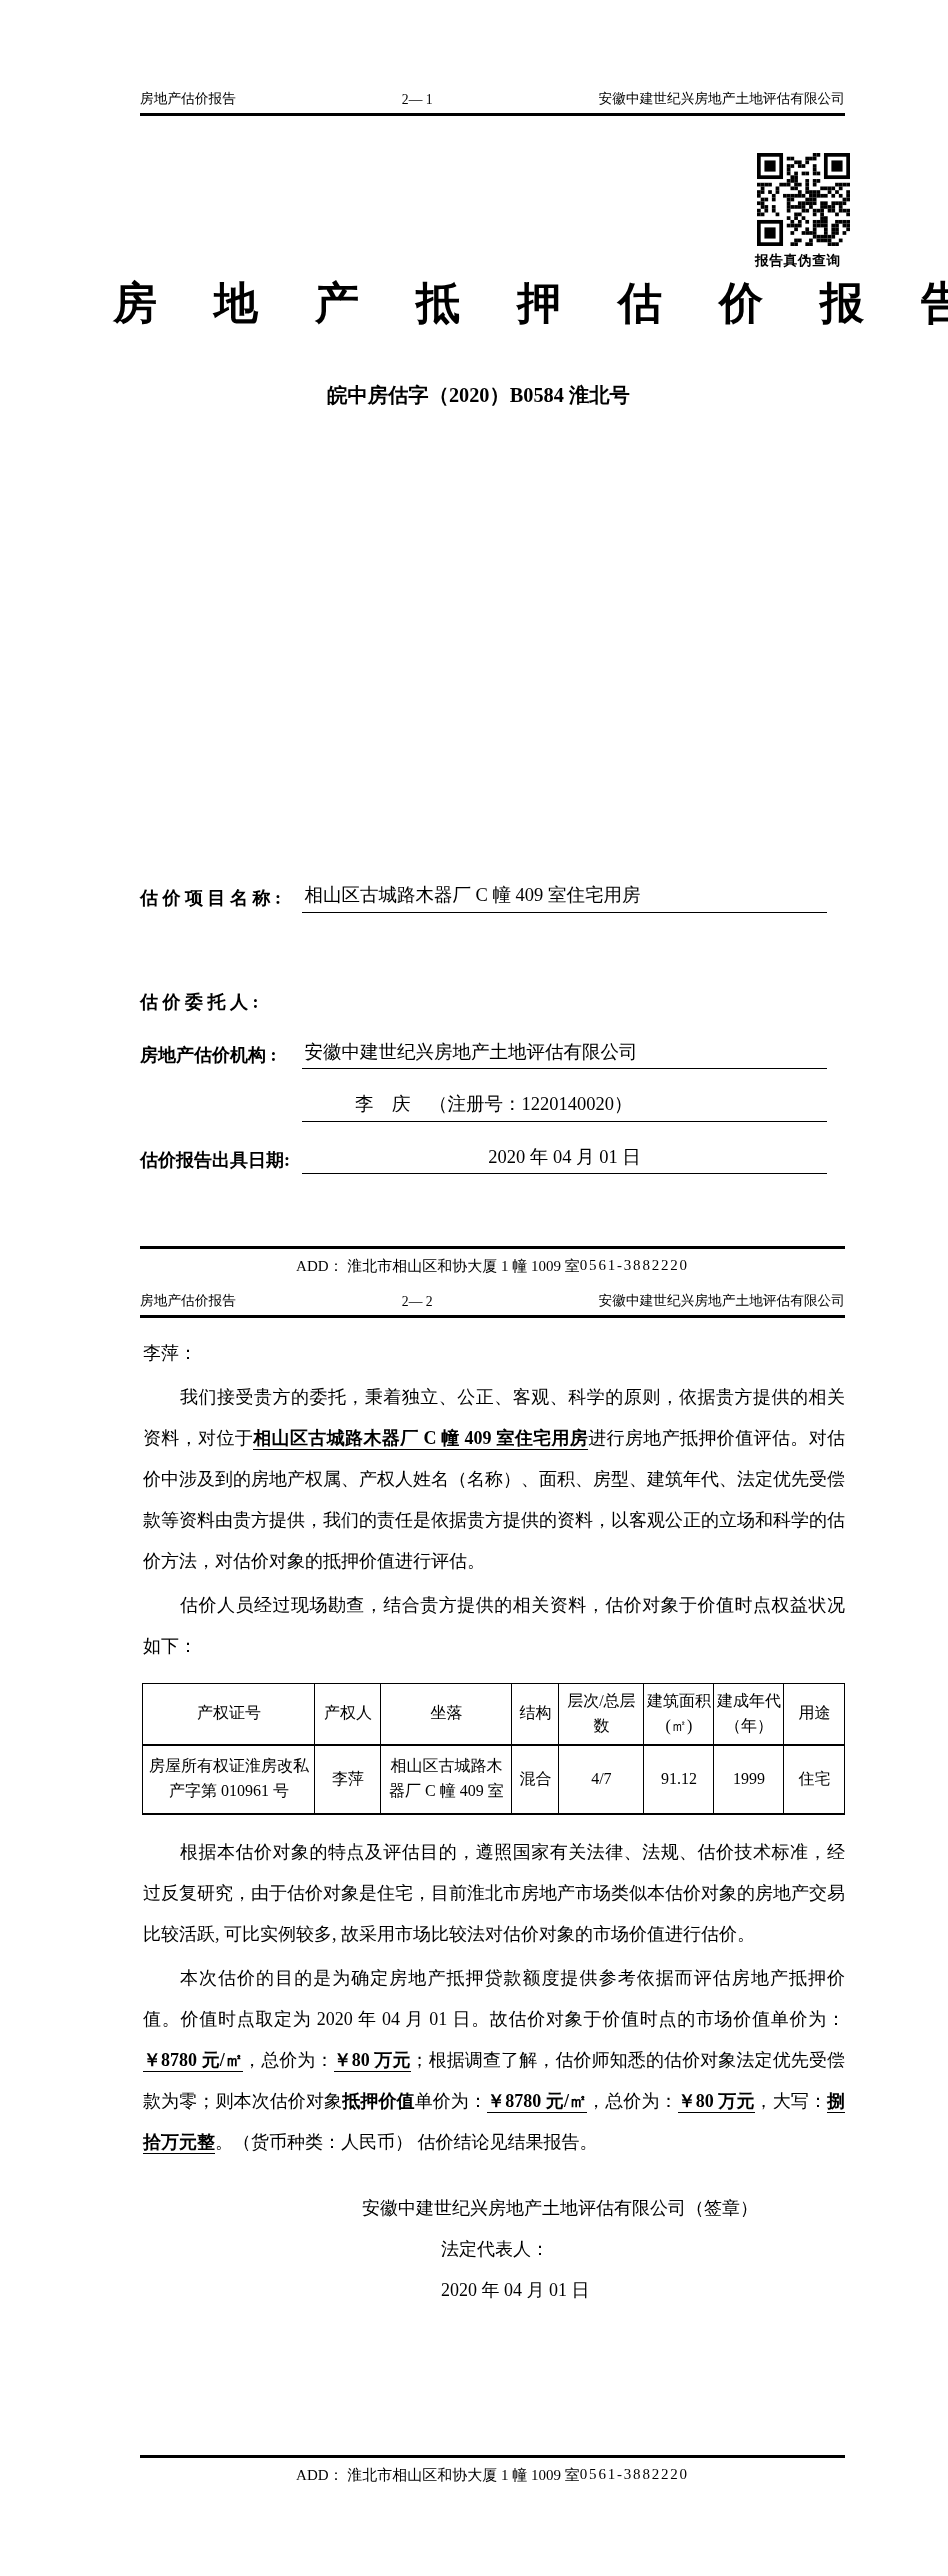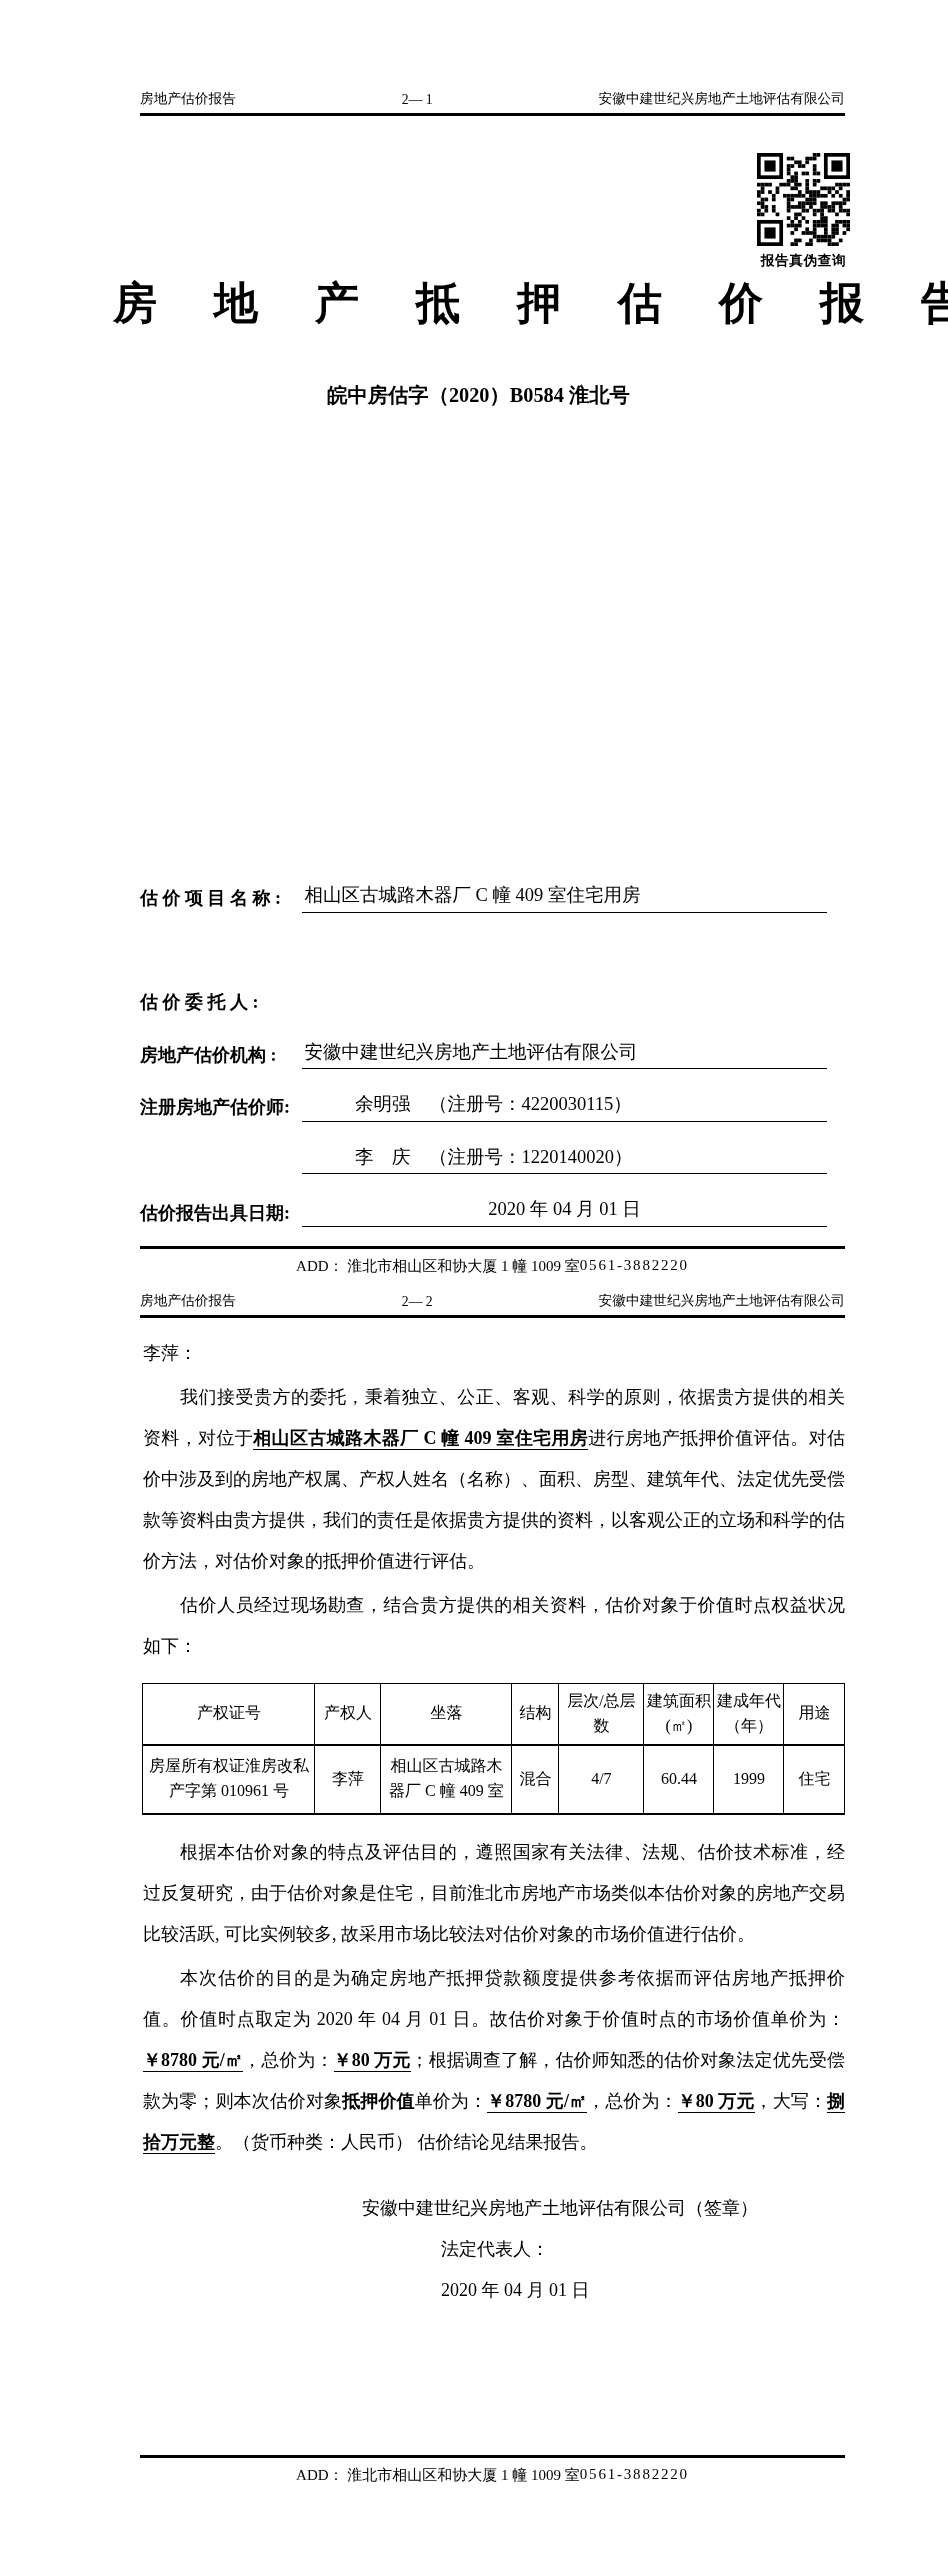--- a/index.html
+++ b/index.html
@@ -24,21 +24,21 @@
     border-bottom:3px solid #000;
     padding-bottom:5.4px;
   }
   .run-hdr .c{flex:0 0 auto;}
   
   .qr-block{
     position:absolute;
     top:153px;
     left:755px;
     width:97px;
-    text-align:center;
+    text-align:left;
   }
   .qr{width:93px;height:93px;margin:0 auto;}
   .qr-cap{
     margin-top:6px;
     font-weight:bold;
     font-size:13.7px;
     letter-spacing:0.6px;
     white-space:nowrap;
   }
   .title{
@@ -404,24 +404,20 @@
       <span class="flabel"></span>
     </div>
     <div class="frow">
       <span class="flabel">估 价 委 托 人 :</span>
     </div>
     <div class="frow">
       <span class="flabel">房地产估价机构 :</span>
       <span class="fvalue v-left">安徽中建世纪兴房地产土地评估有限公司</span>
     </div>
     <div class="frow">
-      <span class="flabel">注册房地产估价师:</span>
-      <span class="fvalue v-indent">余明强　（注册号：4220030115）</span>
-    </div>
-    <div class="frow">
       <span class="flabel"></span>
       <span class="fvalue v-indent">李　庆　（注册号：1220140020）</span>
     </div>
     <div class="frow">
       <span class="flabel">估价报告出具日期:</span>
       <span class="fvalue v-center">2020 年 04 月 01 日</span>
     </div>
   </div>
 
   <div class="pfooter" style="top:1246px;">
@@ -466,21 +462,21 @@
           <th>用途</th>
         </tr>
       </thead>
       <tbody>
         <tr>
           <td>房屋所有权证淮房改私产字第 010961 号</td>
           <td>李萍</td>
           <td>相山区古城路木器厂 C 幢 409 室</td>
           <td>混合</td>
           <td>4/7</td>
-          <td>60.44</td>
+          <td>91.12</td>
           <td>1999</td>
           <td>住宅</td>
         </tr>
       </tbody>
     </table>
 
     <p class="ind">根据本估价对象的特点及评估目的，遵照国家有关法律、法规、估价技术标准，经过反复研究，由于估价对象是住宅，目前淮北市房地产市场类似本估价对象的房地产交易比较活跃, 可比实例较多, 故采用市场比较法对估价对象的市场价值进行估价。</p>
 
     <p class="ind"><span>本次估价的目的是为确定房地产抵押贷款额度提供参考依据而评估房地产抵押价值。价值时点取定为 2020 年 04 月 01 日。故估价对象于价值时点的市场价值单价为：</span><span class="bu">￥8780 元/㎡</span><span>，总价为：</span><span class="bu">￥80 万元</span><span>；根据调查了解，估价师知悉的估价对象法定优先受偿款为零；则本次估价对象</span><span class="b">抵押价值</span><span>单价为：</span><span class="bu">￥8780 元/㎡</span><span>，总价为：</span><span class="bu">￥80 万元</span><span>，大写：</span><span class="bu">捌拾万元整</span><span>。（货币种类：人民币） 估价结论见结果报告。</span></p>
 

